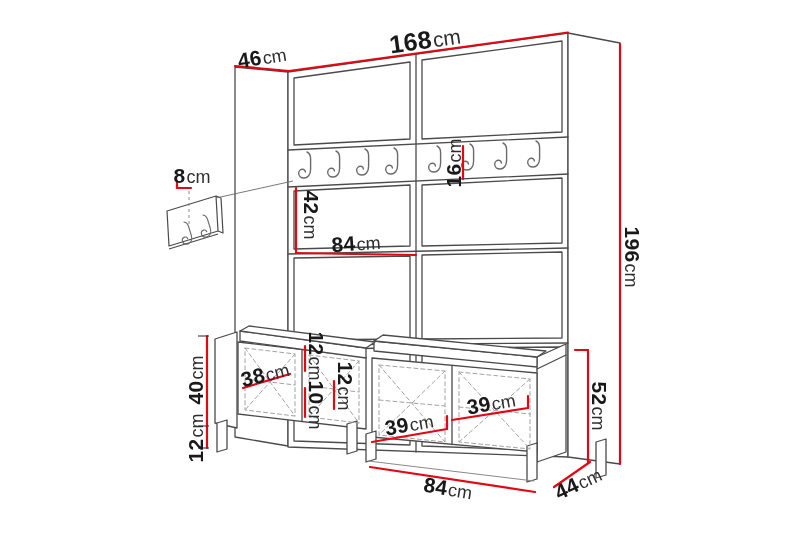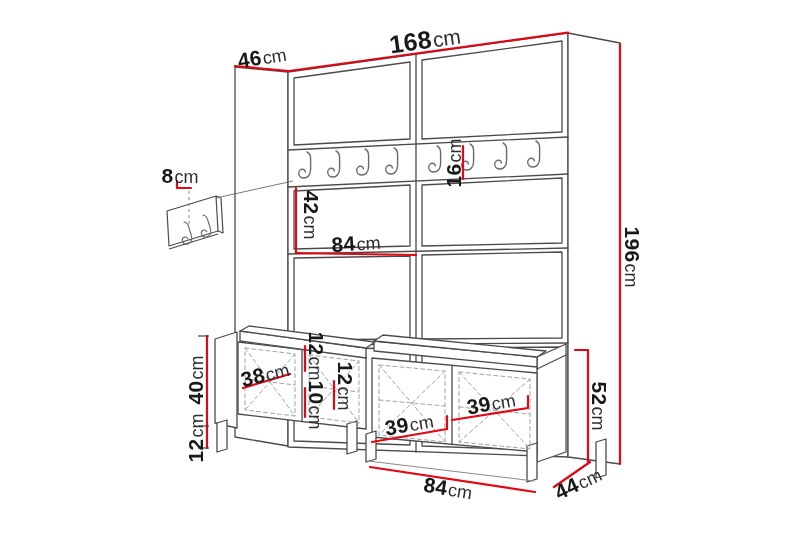--- a/index.html
+++ b/index.html
@@ -137,21 +137,21 @@
     </g>
     <g stroke="#3a3a3a" stroke-width="1.1">
       <line x1="198" y1="336" x2="209" y2="336"></line>
       <line x1="198" y1="426" x2="209" y2="426"></line>
       <line x1="198" y1="448" x2="209" y2="448"></line>
     </g>
   </svg>
 
   <div class="dim" style="left:262px;top:57px;--rot:-9deg"><span class="n">46</span><span class="u">cm</span></div>
   <div class="dim big" style="left:425px;top:40px;--rot:-8deg"><span class="n">168</span><span class="u">cm</span></div>
-  <div class="dim" style="left:180px;top:175px;--rot:0deg"><span class="n">8</span><span class="u">cm</span></div>
+  <div class="dim" style="left:192px;top:175px;--rot:0deg"><span class="n">8</span><span class="u">cm</span></div>
   <div class="dim" style="left:311px;top:215px;--rot:90deg"><span class="n">42</span><span class="u">cm</span></div>
   <div class="dim" style="left:356px;top:243px;--rot:-4deg"><span class="n">84</span><span class="u">cm</span></div>
   <div class="dim" style="left:453px;top:163px;--rot:-90deg"><span class="n">16</span><span class="u">cm</span></div>
   <div class="dim" style="left:632px;top:257px;--rot:90deg"><span class="n">196</span><span class="u">cm</span></div>
   <div class="dim" style="left:195px;top:380px;--rot:-90deg"><span class="n">40</span><span class="u">cm</span></div>
   <div class="dim" style="left:195px;top:438px;--rot:-90deg"><span class="n">12</span><span class="u">cm</span></div>
   <div class="dim" style="left:265px;top:374px;--rot:-14deg"><span class="n">38</span><span class="u">cm</span></div>
   <div class="dim" style="left:316px;top:356px;--rot:90deg"><span class="n">12</span><span class="u">cm</span></div>
   <div class="dim" style="left:316px;top:405px;--rot:90deg"><span class="n">10</span><span class="u">cm</span></div>
   <div class="dim" style="left:345px;top:386px;--rot:90deg"><span class="n">12</span><span class="u">cm</span></div>

